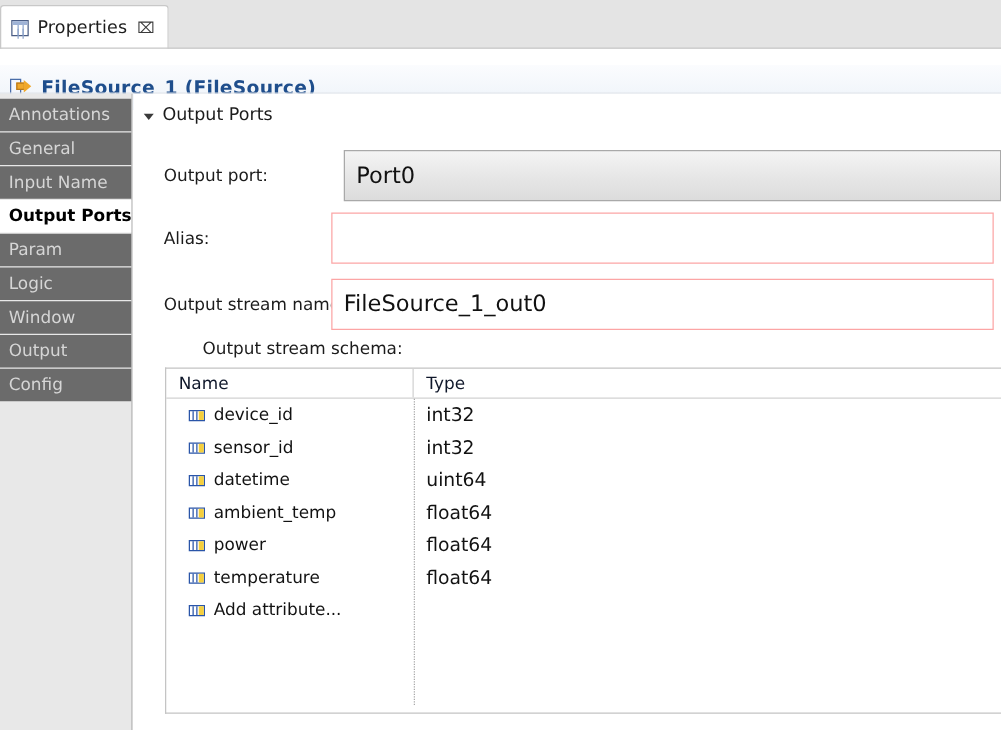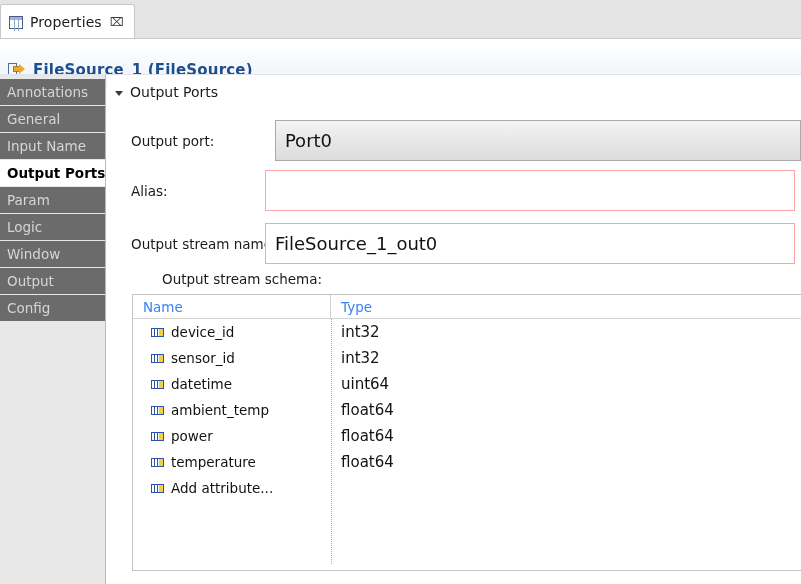--- a/index.html
+++ b/index.html
@@ -257,21 +257,21 @@
   .schema-head {
     position: relative;
     height: 24px;
     border-bottom: 1px solid #d2d2d2;
     display: flex;
     align-items: center;
     box-sizing: border-box;
   }
   .schema-head .col {
     font-size: 13.5px;
-    color: #3b82f6;
+    color: #0f172a;
     display: flex;
     align-items: center;
     box-sizing: border-box;
     height: 100%;
     padding-left: 10px;
   }
   .schema-head .col-name { width: 198px; border-right: 1px solid #d2d2d2; }
   .schema-head .col-type { flex: 1; }
 
   .schema-body { position: relative; }

